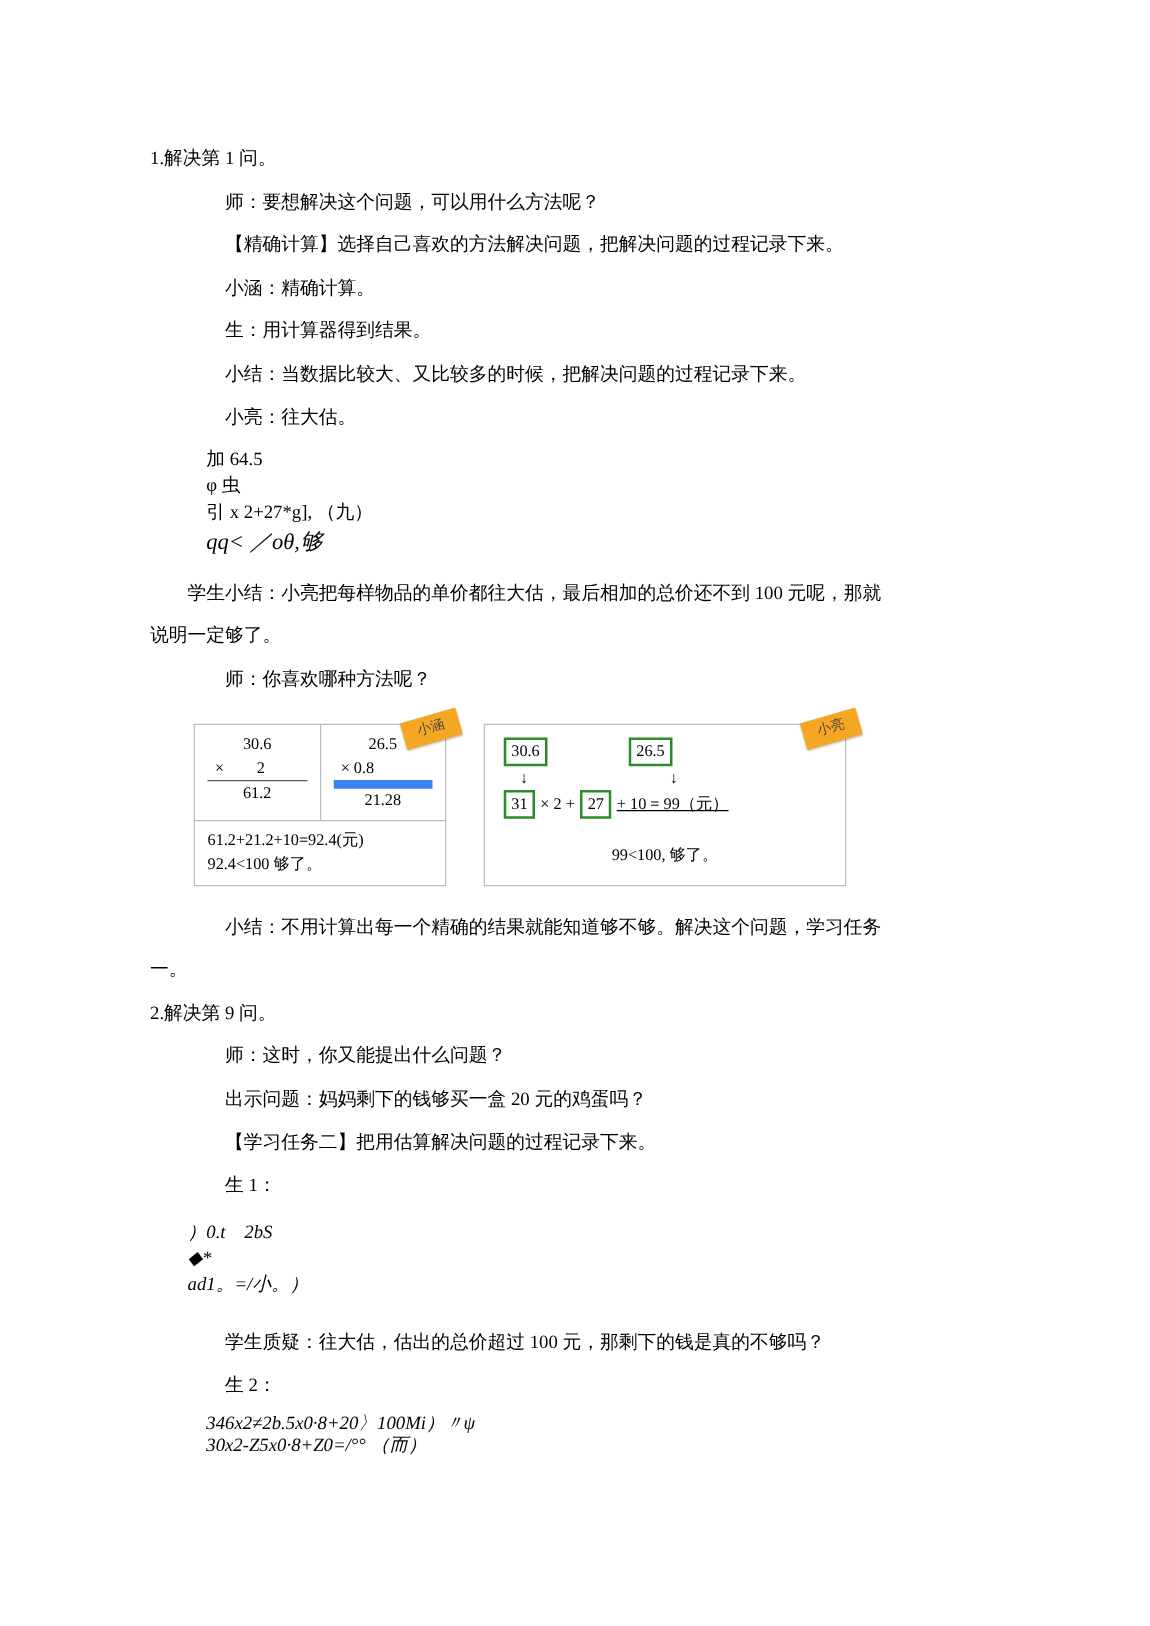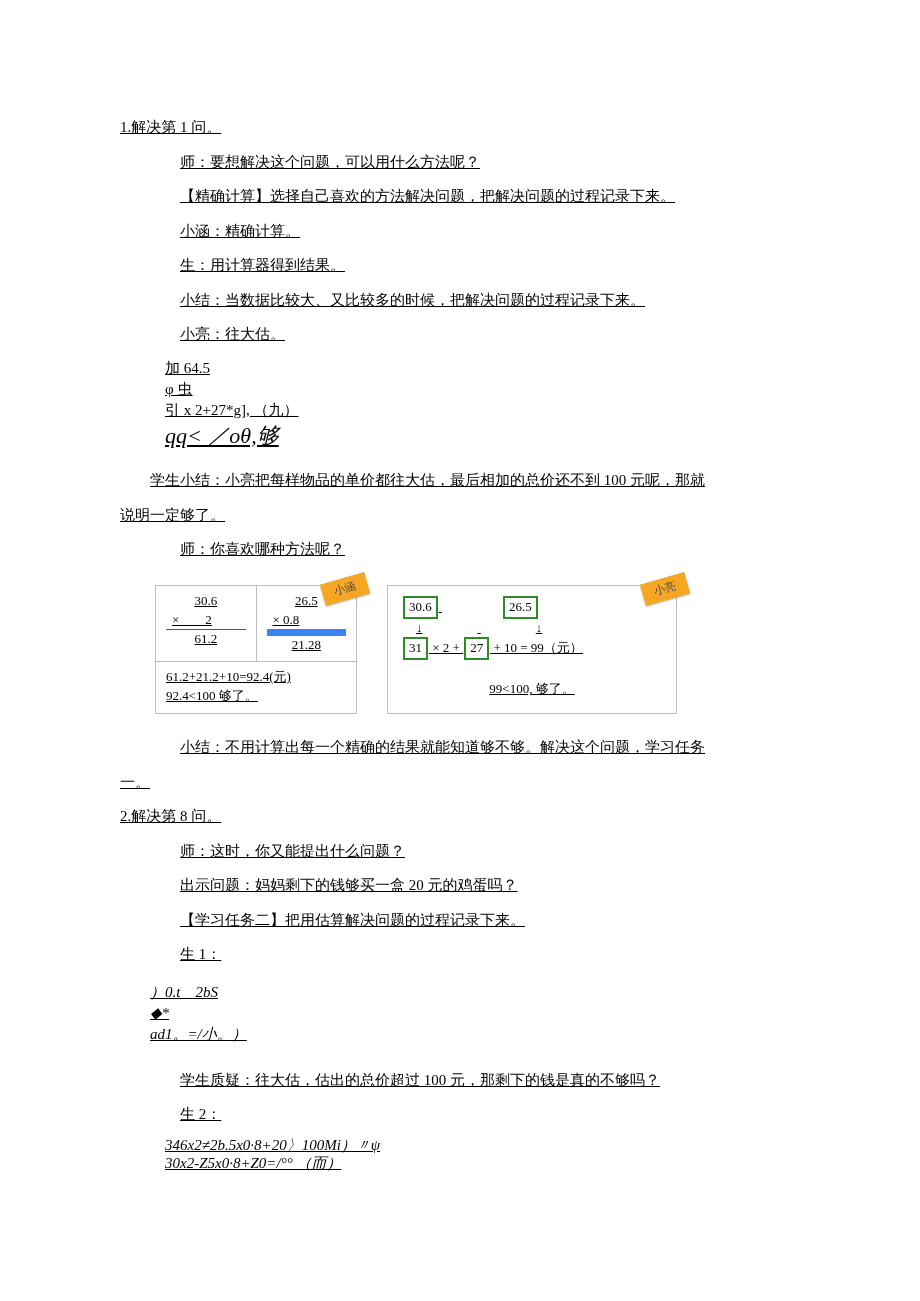--- a/index.html
+++ b/index.html
@@ -8,21 +8,20 @@
   font-family:"SimSun","宋体",serif;
   color:#000;
 }
 .page{
   width:832px;
   min-height:1301px;
   padding:110px 120px 60px 120px;
   box-sizing:border-box;
   font-size:15px;
   line-height:2.3;
-  text-decoration:underline;
 }
 .para{
   margin:0;
 }
 .ind2{ text-indent:4em; }
 .scratch{
   padding-left:3em;
   font-family:"Times New Roman",serif;
   line-height:1.4;
   margin:6px 0 12px 0;
@@ -112,21 +111,21 @@
   <p class="para ind2">生：用计算器得到结果。</p>
 
   <p class="para ind2">小结：当数据比较大、又比较多的时候，把解决问题的过程记录下来。</p>
 
   <p class="para ind2">小亮：往大估。</p>
 
   <div class="scratch">
     <div>加 64.5</div>
     <div>φ 虫</div>
     <div>引 x 2+27*g], （九）</div>
-    <div class="it" style="font-size:22px;">qq&lt; ／oθ,够</div>
+    <div class="it" style="font-size:18px;">qq&lt; ／oθ,够</div>
   </div>
 
   <p class="para ind2" style="text-indent:2em;">学生小结：小亮把每样物品的单价都往大估，最后相加的总价还不到 100 元呢，那就说明一定够了。</p>
 
   <p class="para ind2">师：你喜欢哪种方法呢？</p>
 
   <div class="images-row">
 
     <div class="card">
       <div class="tag">小涵</div>
@@ -162,21 +161,21 @@
         <span class="box-num">27</span>
         <span class="under-eq">+ 10 = 99（元）</span>
       </div>
       <div style="text-align:center;margin-top:20px;">99&lt;100, 够了。</div>
     </div>
 
   </div>
 
   <p class="para ind2">小结：不用计算出每一个精确的结果就能知道够不够。解决这个问题，学习任务一。</p>
 
-  <p class="para">2.解决第 8 问。</p>
+  <p class="para">2.解决第 9 问。</p>
 
   <p class="para ind2">师：这时，你又能提出什么问题？</p>
 
   <p class="para ind2">出示问题：妈妈剩下的钱够买一盒 20 元的鸡蛋吗？</p>
 
   <p class="para ind2">【学习任务二】把用估算解决问题的过程记录下来。</p>
 
   <p class="para ind2">生 1：</p>
 
   <div class="scratch2">

